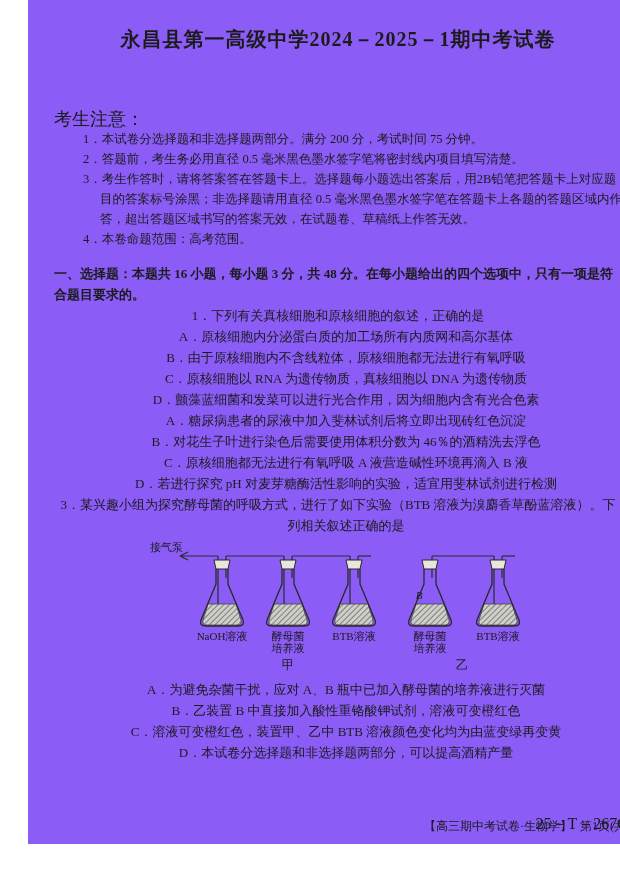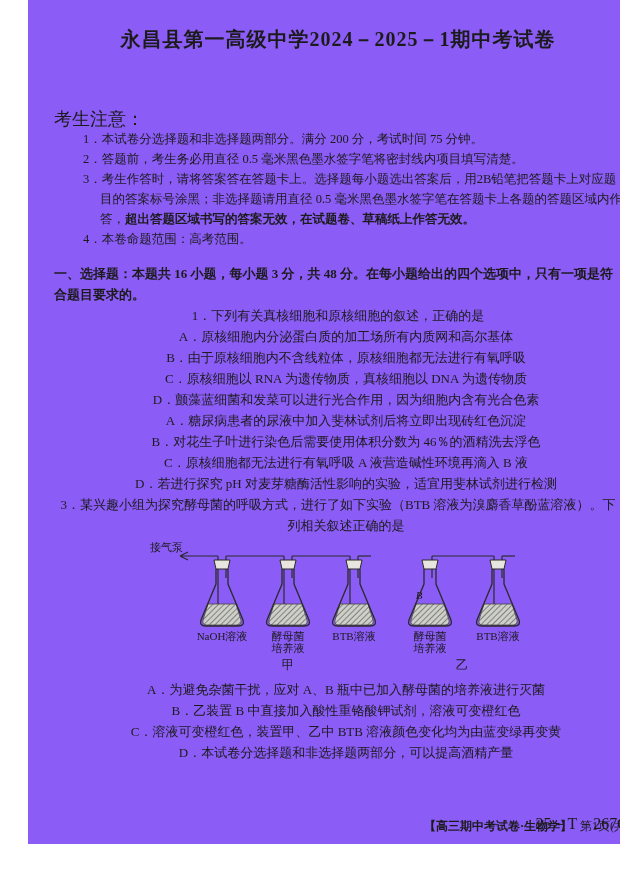--- a/index.html
+++ b/index.html
@@ -24,21 +24,21 @@
   .subject {
     text-align: center;
     font-size: 19px;
     font-weight: bold;
     letter-spacing: 7px;
     margin-top: 34px;
   }
   .notice { margin-top: 56px; font-size: 12.5px; line-height: 20px; }
   .notice-heading { font-weight: normal; font-size: 18px; }
   .notice-item { margin-left: 29px; padding-left: 17px; text-indent: -17px; }
-  .b { font-weight: bold; }
+  .b { font-weight: normal; }
   .section-heading {
     margin-top: 14px;
     font-weight: bold;
     font-size: 13px;
     line-height: 21px;
   }
   .qblock { font-size: 13px; line-height: 21px; text-align: center; }
   .stem { padding-left: 16px; text-indent: -16px; }
   .opt { margin-left: 16px; }
   .diagram { margin: 6px 0 2px 96px; }

